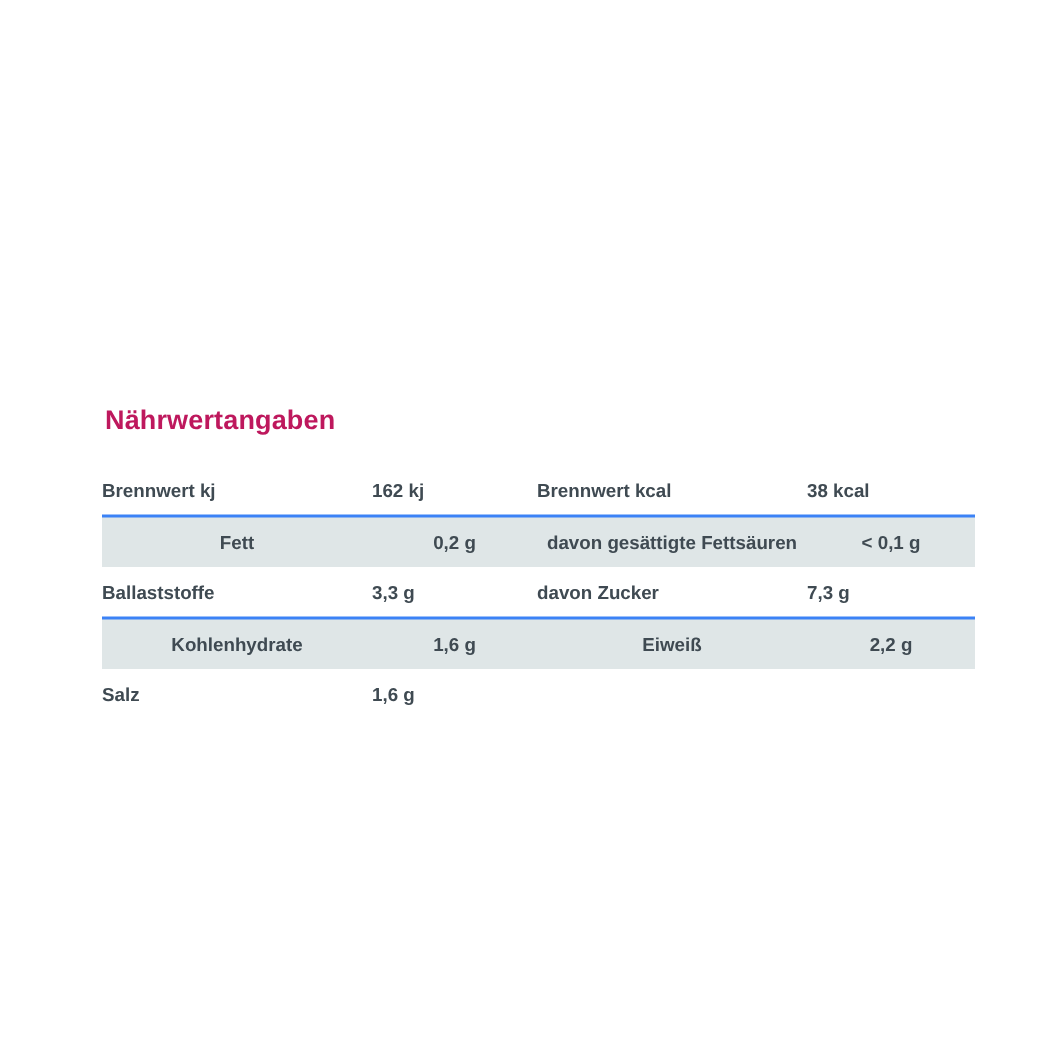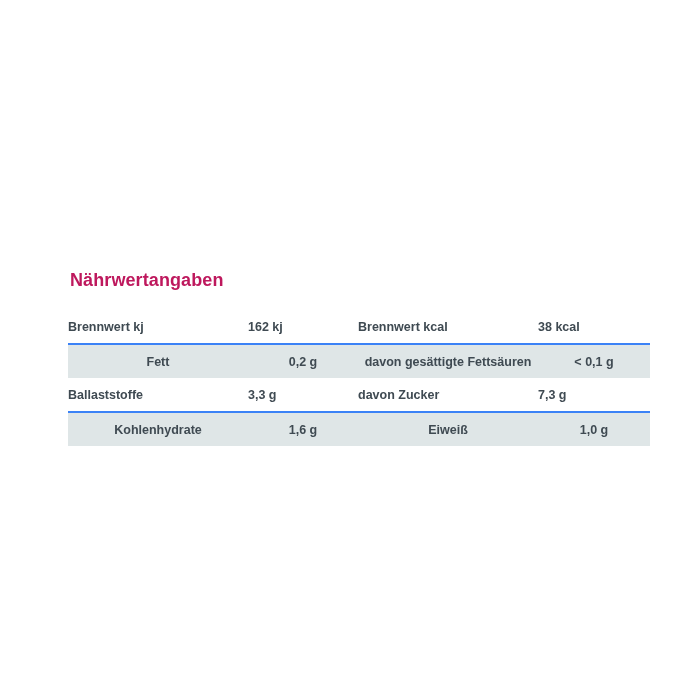--- a/index.html
+++ b/index.html
@@ -101,18 +101,24 @@
         <tr class="row-divider">
           <td class="label-cell">Ballaststoffe</td>
           <td class="value-cell">3,3 g</td>
           <td class="label-cell-2">davon Zucker</td>
           <td class="value-cell-2">7,3 g</td>
         </tr>
         <tr class="row-alt">
           <td class="label-cell">Kohlenhydrate</td>
           <td class="value-cell">1,6 g</td>
           <td class="label-cell-2">Eiweiß</td>
-          <td class="value-cell-2">1,0 g</td>
+          <td class="value-cell-2">2,2 g</td>
+        </tr>
+        <tr>
+          <td class="label-cell">Salz</td>
+          <td class="value-cell">1,6 g</td>
+          <td class="label-cell-2 empty-cell"></td>
+          <td class="value-cell-2 empty-cell"></td>
         </tr>
       </tbody>
     </table>
   </div>
 </div>
 
 </body></html>

